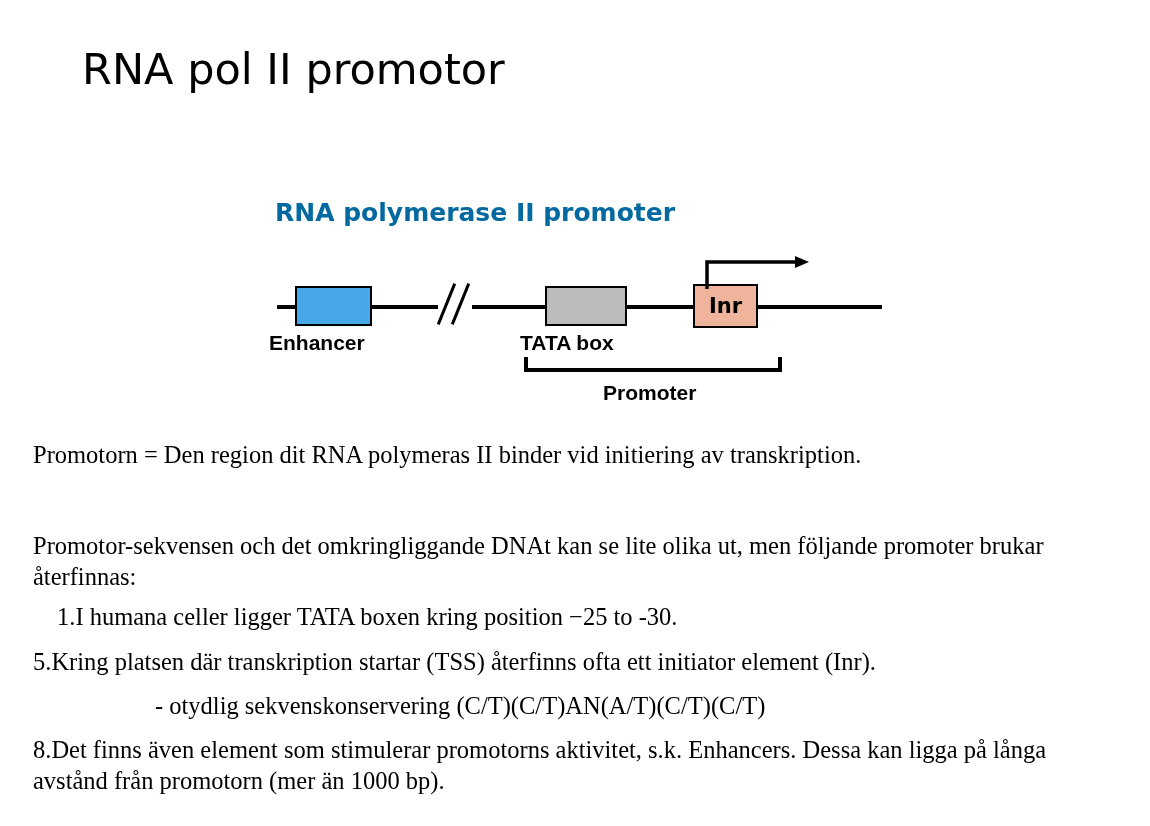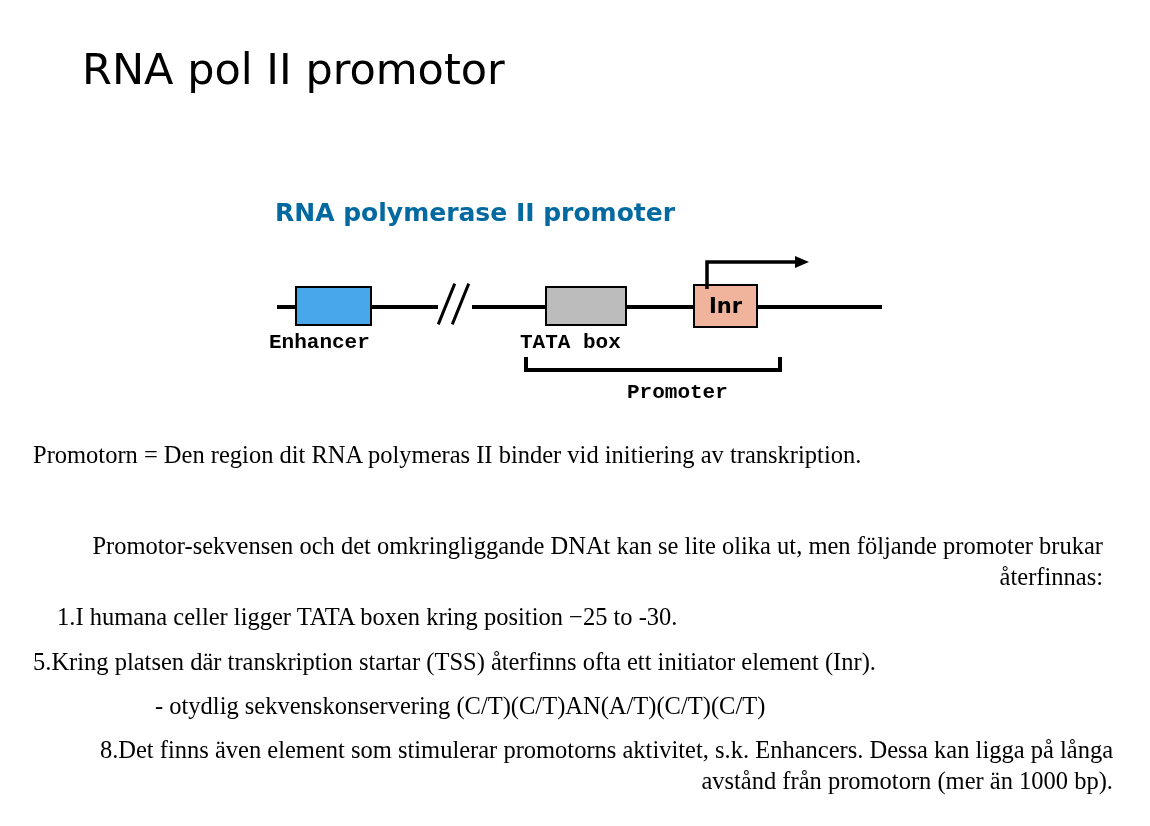--- a/index.html
+++ b/index.html
@@ -114,29 +114,29 @@
     align-items: center;
     justify-content: center;
     font-family: "DejaVu Sans", sans-serif;
     font-weight: bold;
     font-size: 21px;
     color: #000000;
   }
 
   .lbl {
     position: absolute;
-    font-family: Liberation Mono, monospace;
+    font-family: Liberation Sans, sans-serif;
     font-weight: bold;
     font-size: 21px;
     color: #000000;
     white-space: nowrap;
   }
   .lbl-enhancer { left: 14px; top: 133px; }
   .lbl-tata { left: 265px; top: 133px; }
-  .lbl-promoter { left: 348px; top: 183px; margin-left: 24px; }
+  .lbl-promoter { left: 348px; top: 183px; }
 
   
   .tss-arrow {
     position: absolute;
     left: 448px;
     top: 58px;
     width: 110px;
     height: 34px;
   }
 
@@ -154,21 +154,20 @@
     position: absolute;
     left: 33px;
     top: 440px;
     width: 1090px;
     color: #000000;
     font-size: 24.5px;
     line-height: 1.25;
   }
   .para {
     margin: 0 0 0 0;
-    text-align: right;
   }
   .p-def { position: absolute; top: 0px; left: 0px; white-space: nowrap; }
   .p-intro { position: absolute; top: 91px; left: 0px; width: 1070px; }
   .p-item1 { position: absolute; top: 162px; left: 0px; white-space: nowrap; margin-left: 24px; }
   .p-item2 { position: absolute; top: 207px; left: 0px; white-space: nowrap; }
   .p-sub { position: absolute; top: 251px; left: 122px; white-space: nowrap; }
   .p-item3 { position: absolute; top: 295px; left: 0px; width: 1080px; }
 </style>
 </head>
 <body>

